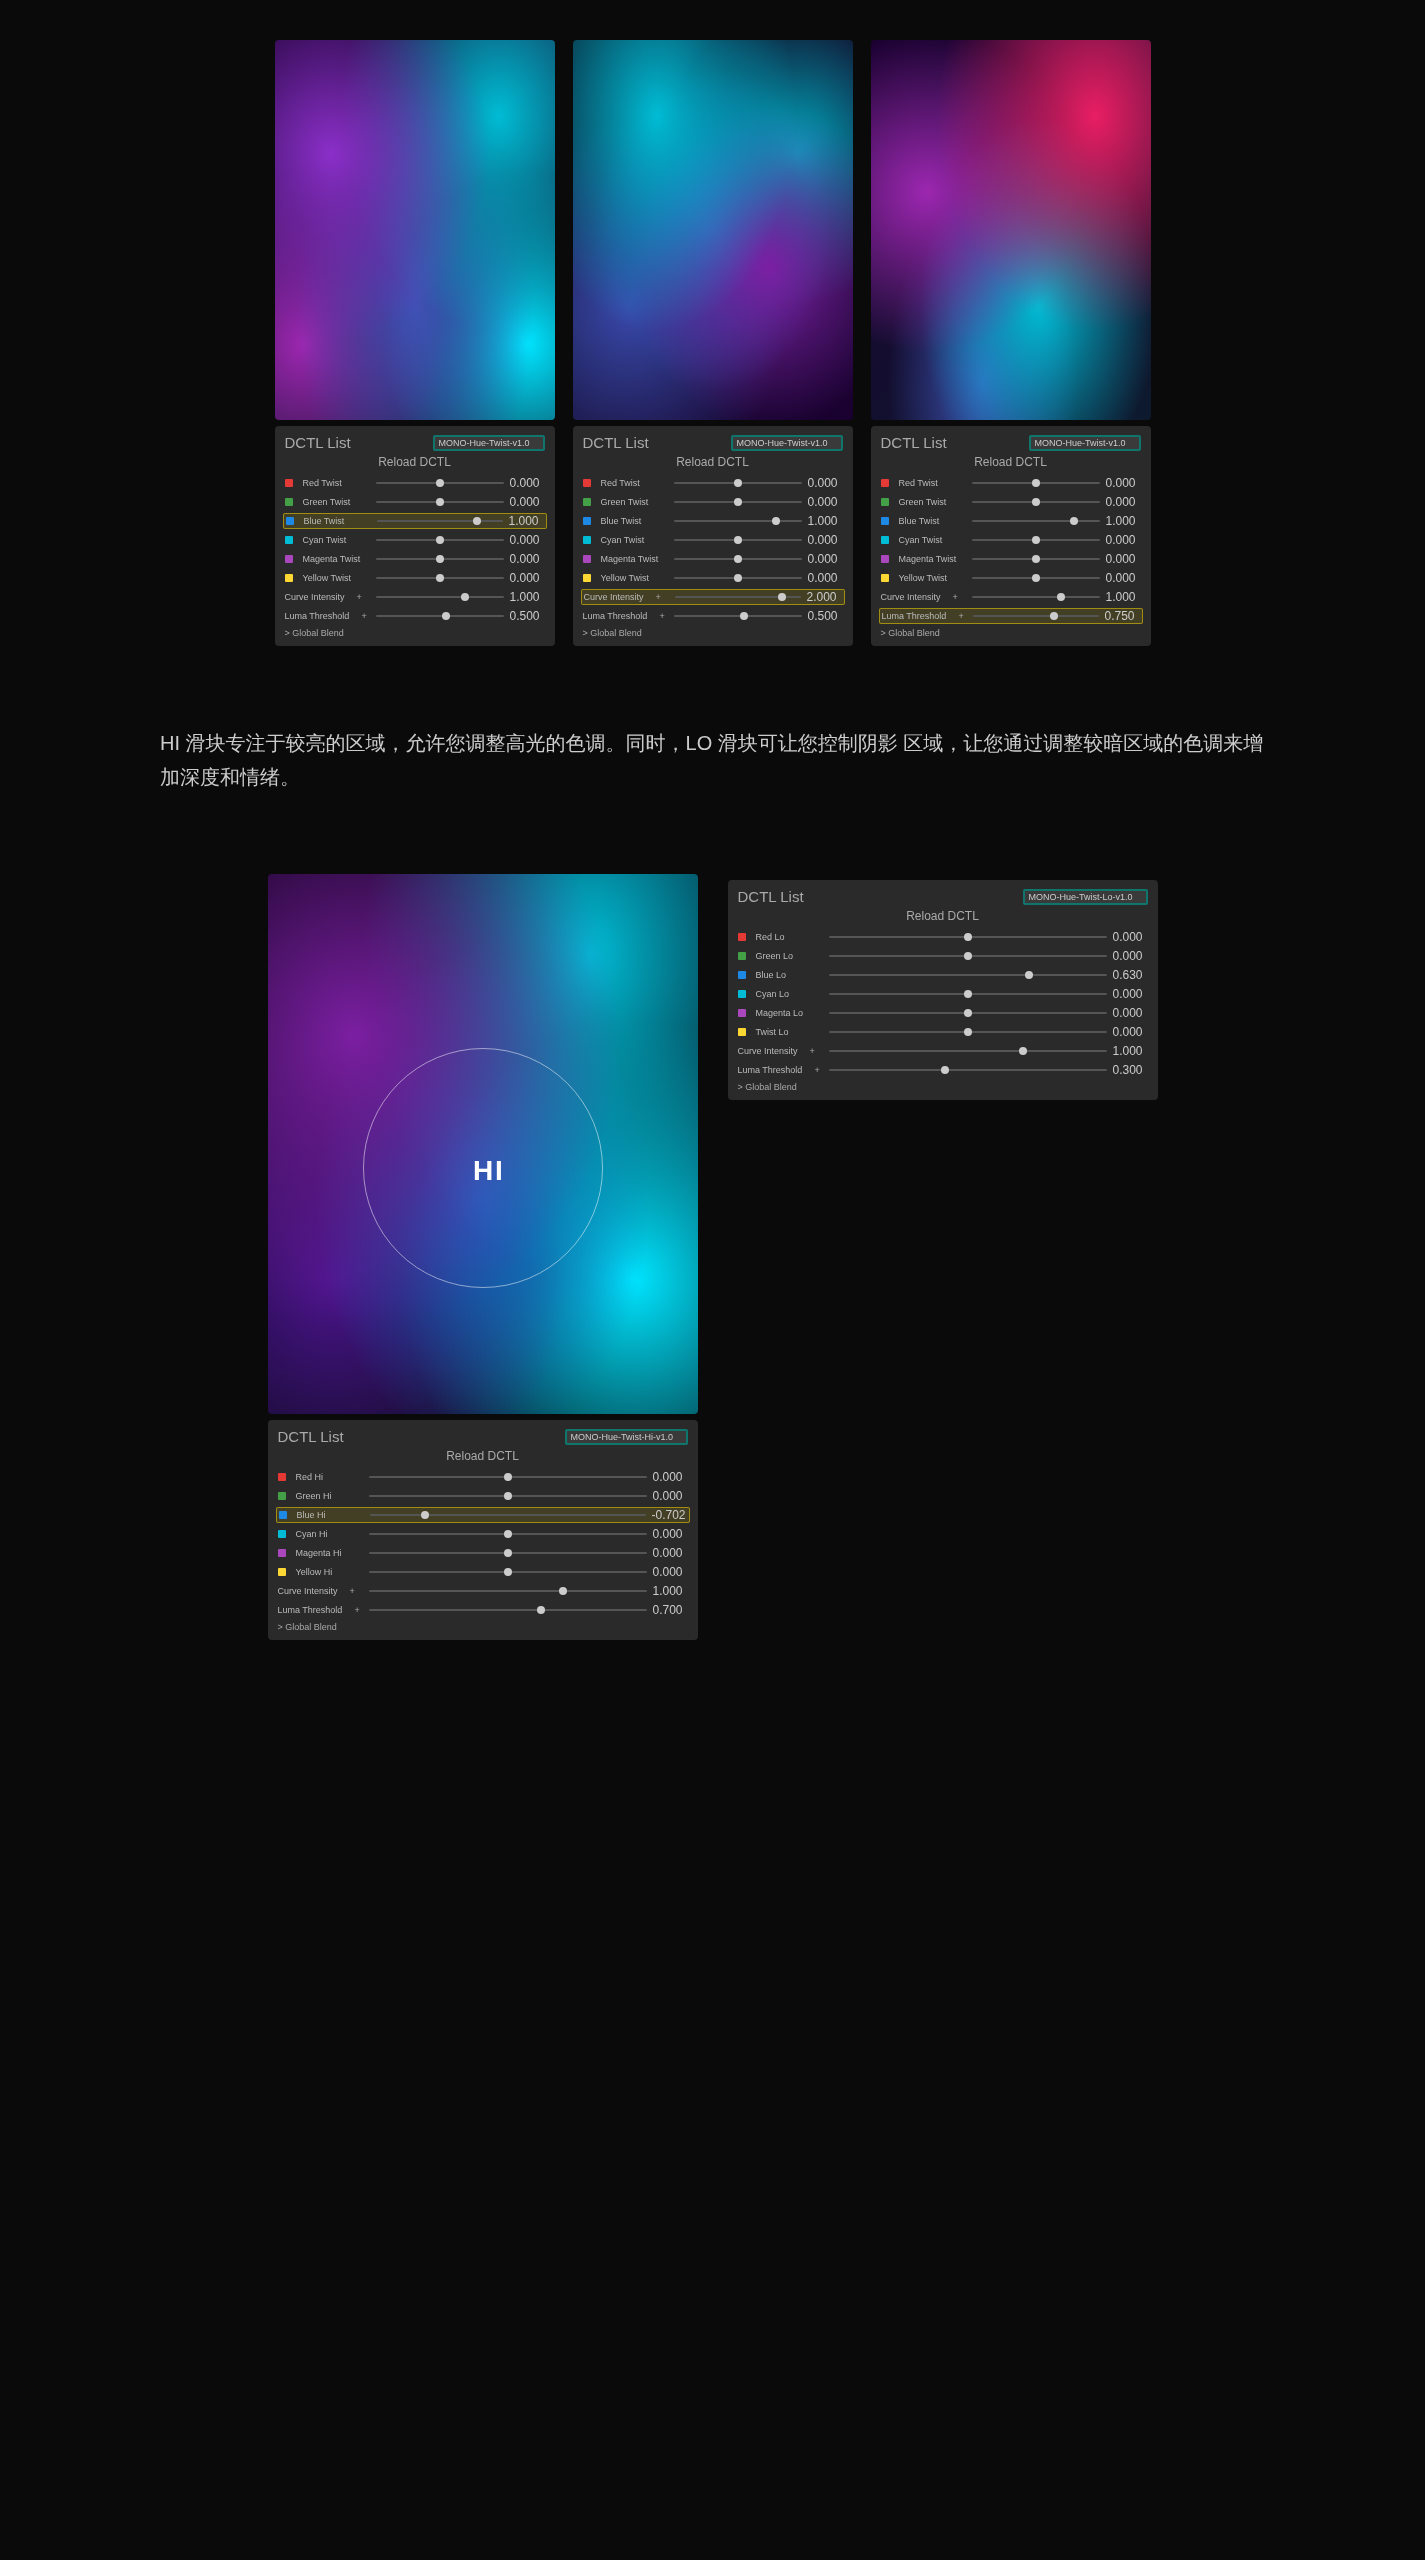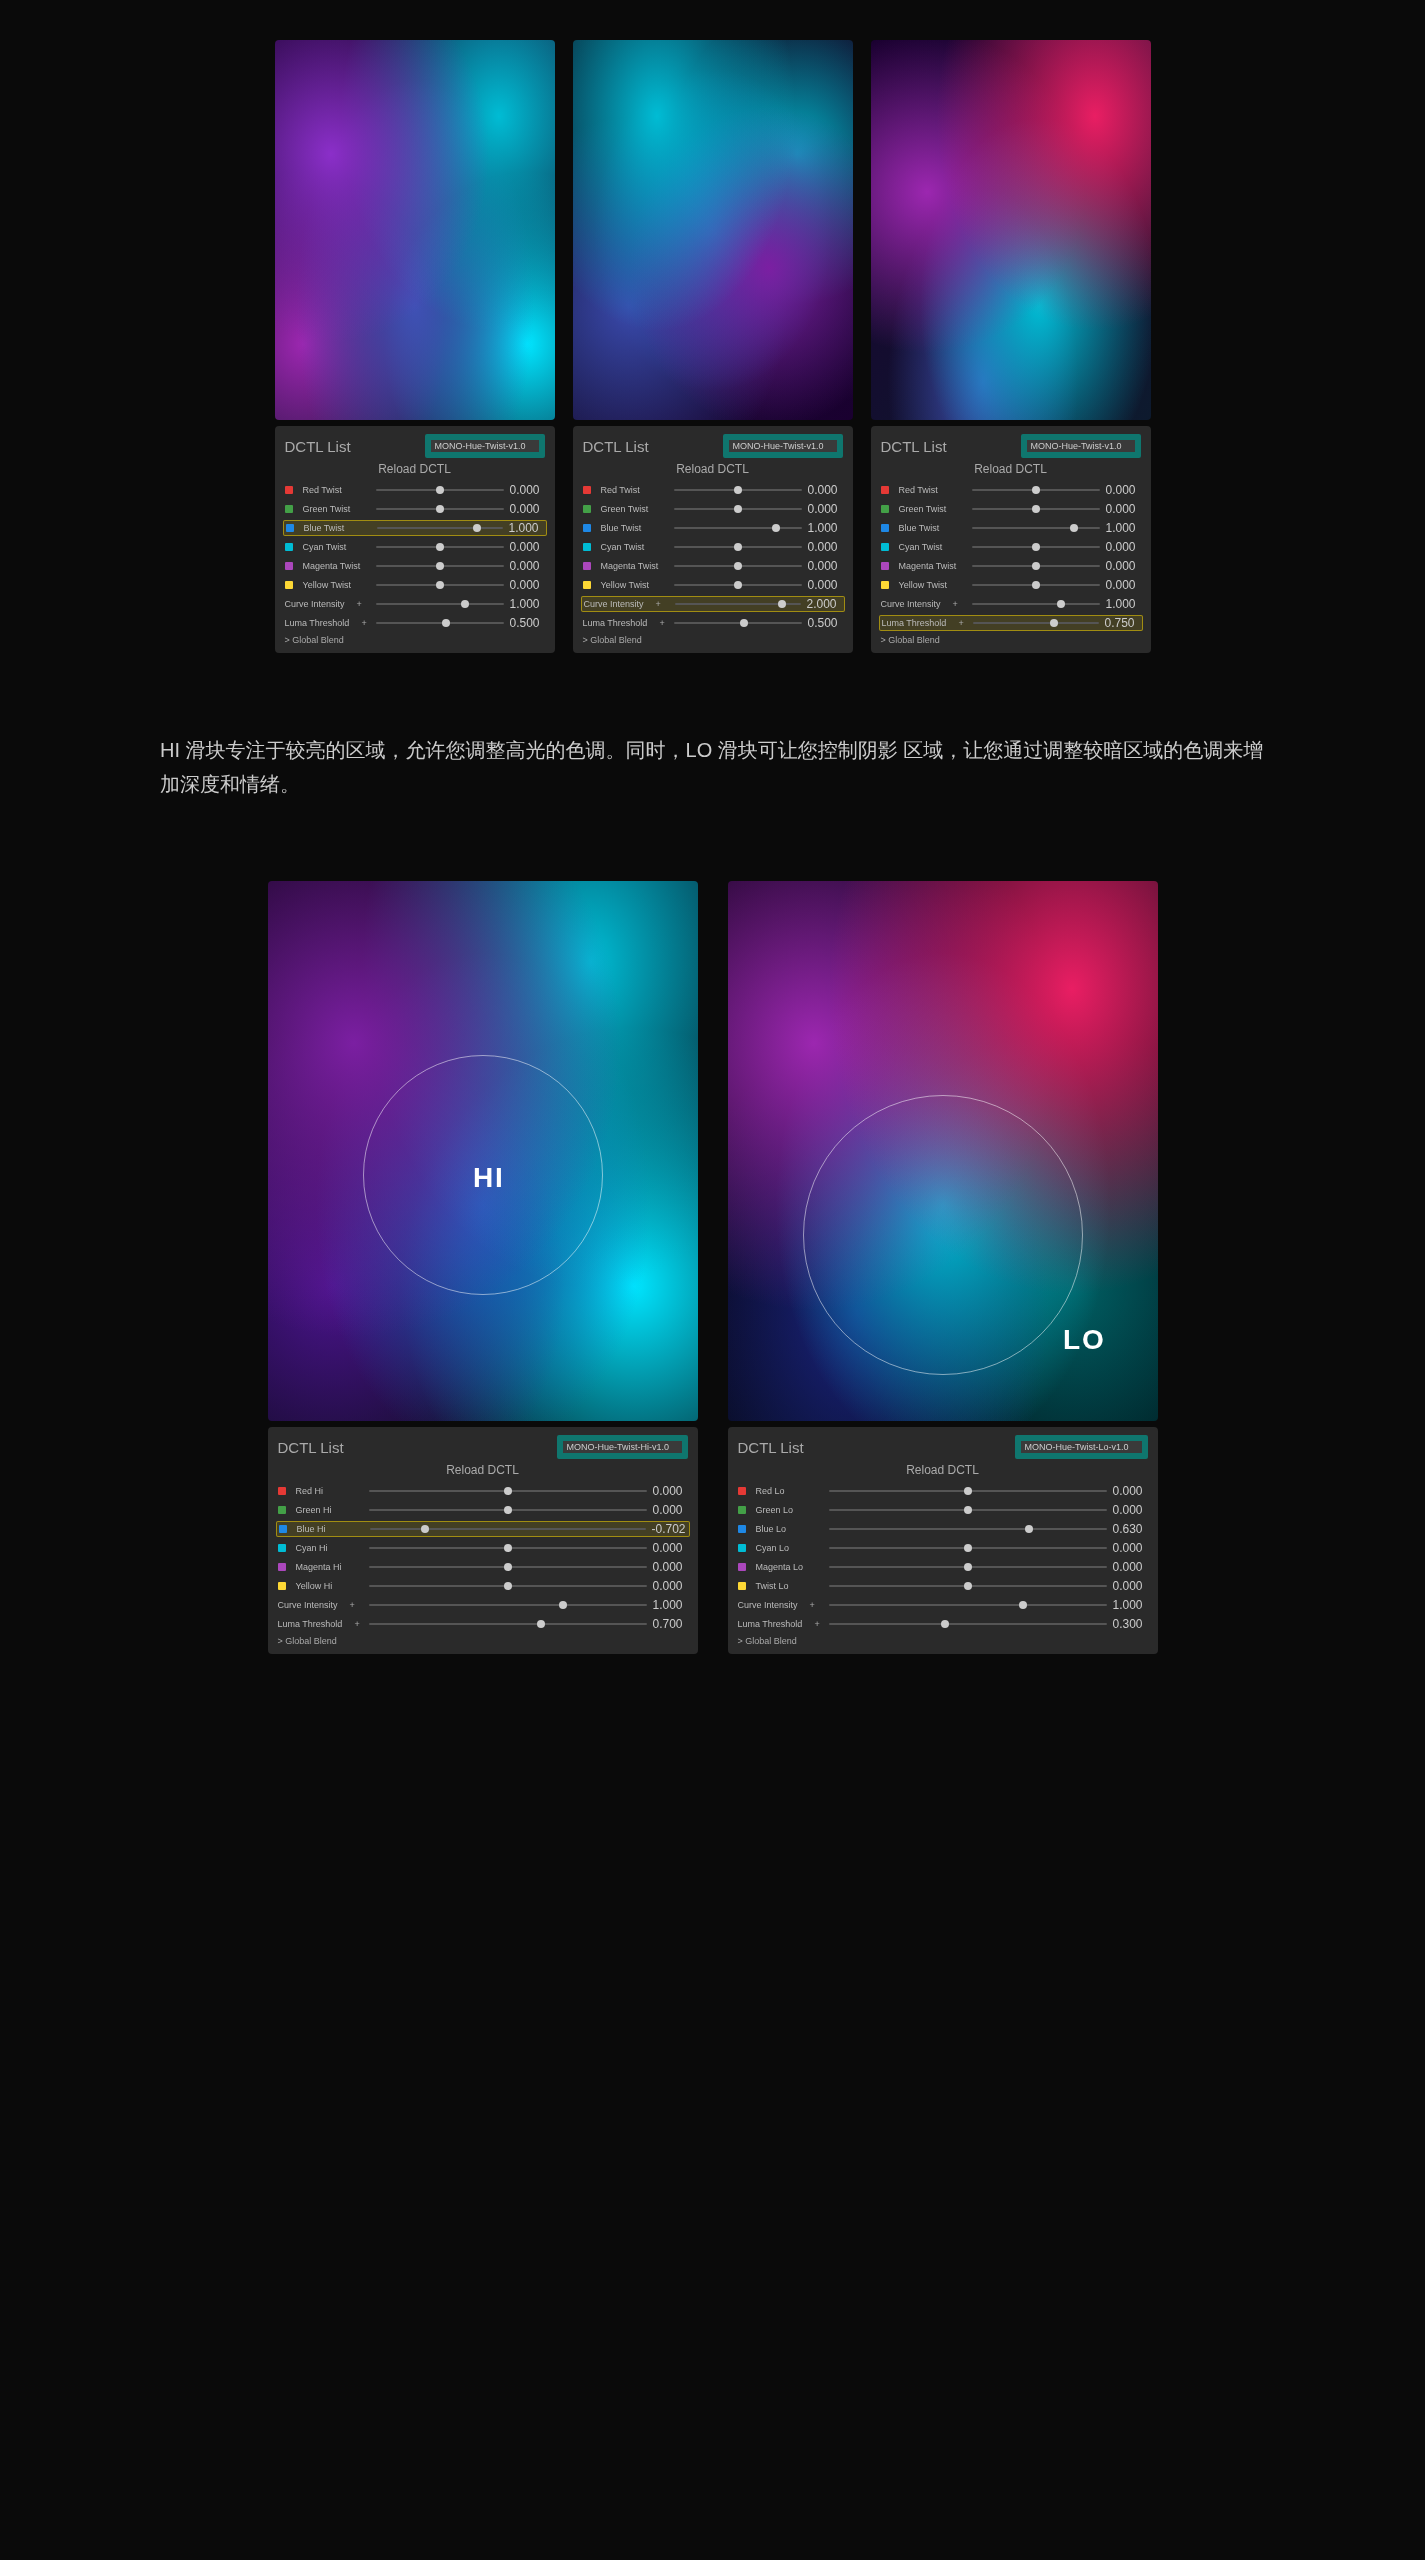--- a/index.html
+++ b/index.html
@@ -80,21 +80,21 @@
     }
 
     .panel-header-select {
       display: flex;
       align-items: center;
       gap: 4px;
     }
 
     .panel-select {
       background: #3a3a3a;
-      border: 6px solid #0f766e;
+      border: 2px solid #0f766e;
       color: #ccc;
       font-size: 9px;
       padding: 1px 4px;
       border-radius: 2px;
       appearance: none;
       padding-right: 12px;
     }
 
     .reload-btn {
       text-align: center;
@@ -681,24 +681,20 @@
         <div class="param-slider-track">
             <div class="param-slider-thumb" style="left:62%"></div>
           </div>
         <span class="param-value">0.700</span>
       </div>
       <div class="global-blend">&gt; Global Blend</div>
     </div>
   </div>
 
   <div class="large-preview-panel">
-    <div class="large-preview-image gradient-lo">
-      <div class="circle-overlay lo-circle"></div>
-      <span class="overlay-label lo-label">LO</span>
-    </div>
     <div class="bottom-control-panel">
       <div class="panel-header">
         <span class="dctl-list-label">DCTL List</span>
         <div class="panel-header-select">
           <select class="panel-select">
             <option>MONO-Hue-Twist-Lo-v1.0</option>
           </select>
         </div>
       </div>
       <div class="reload-btn">Reload DCTL</div>

